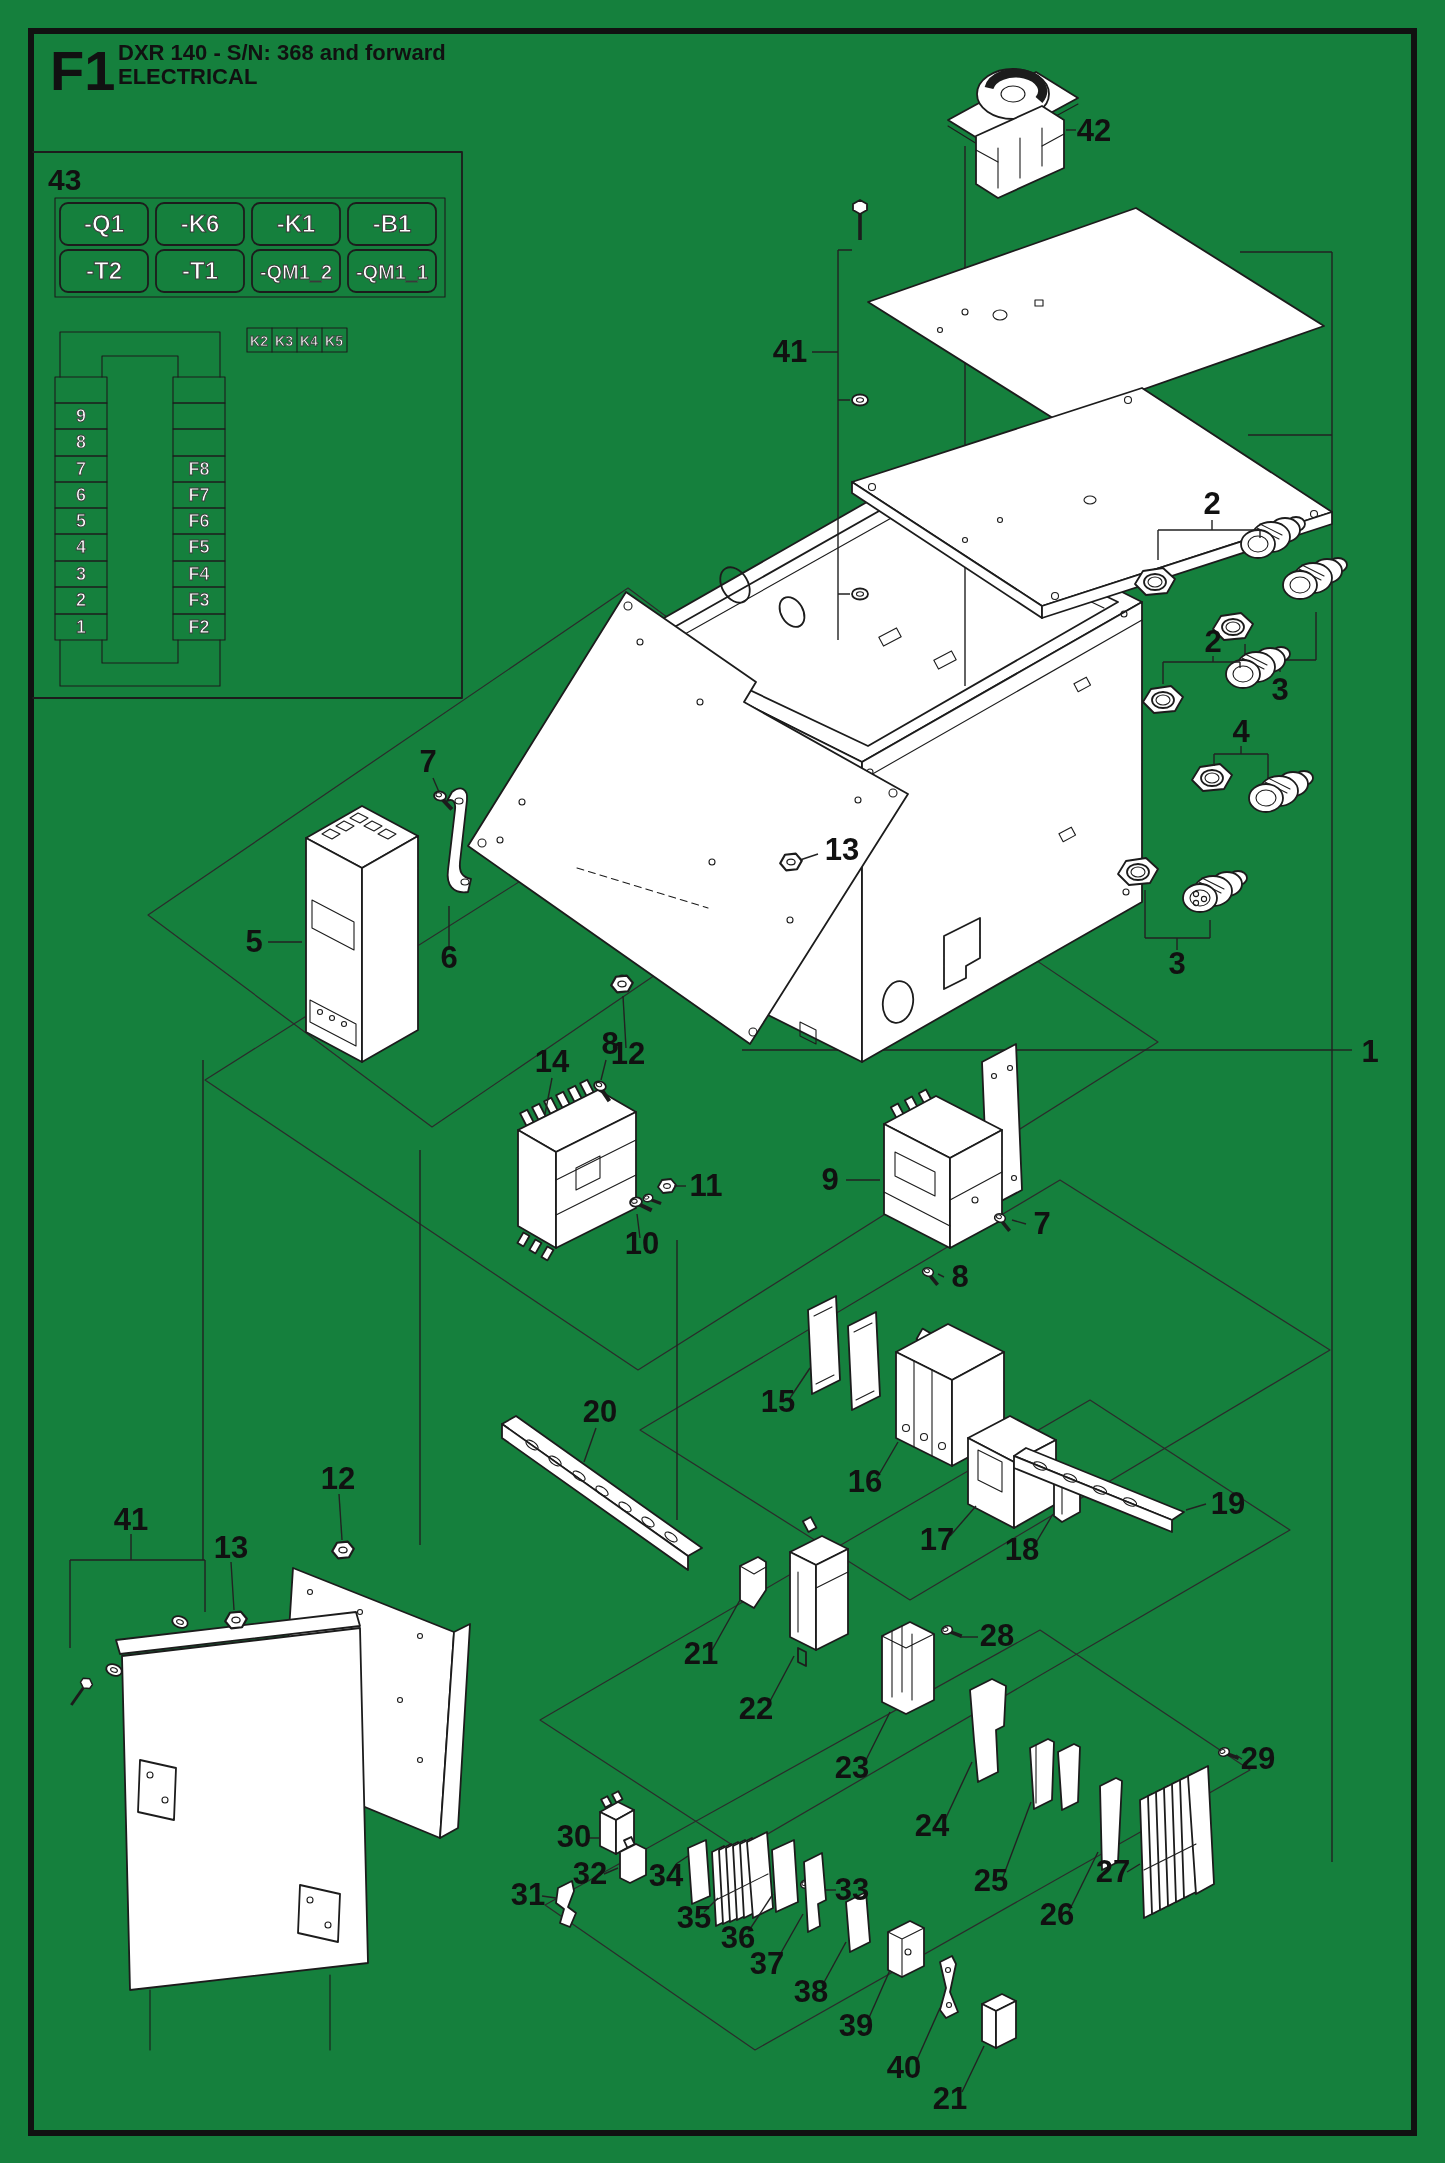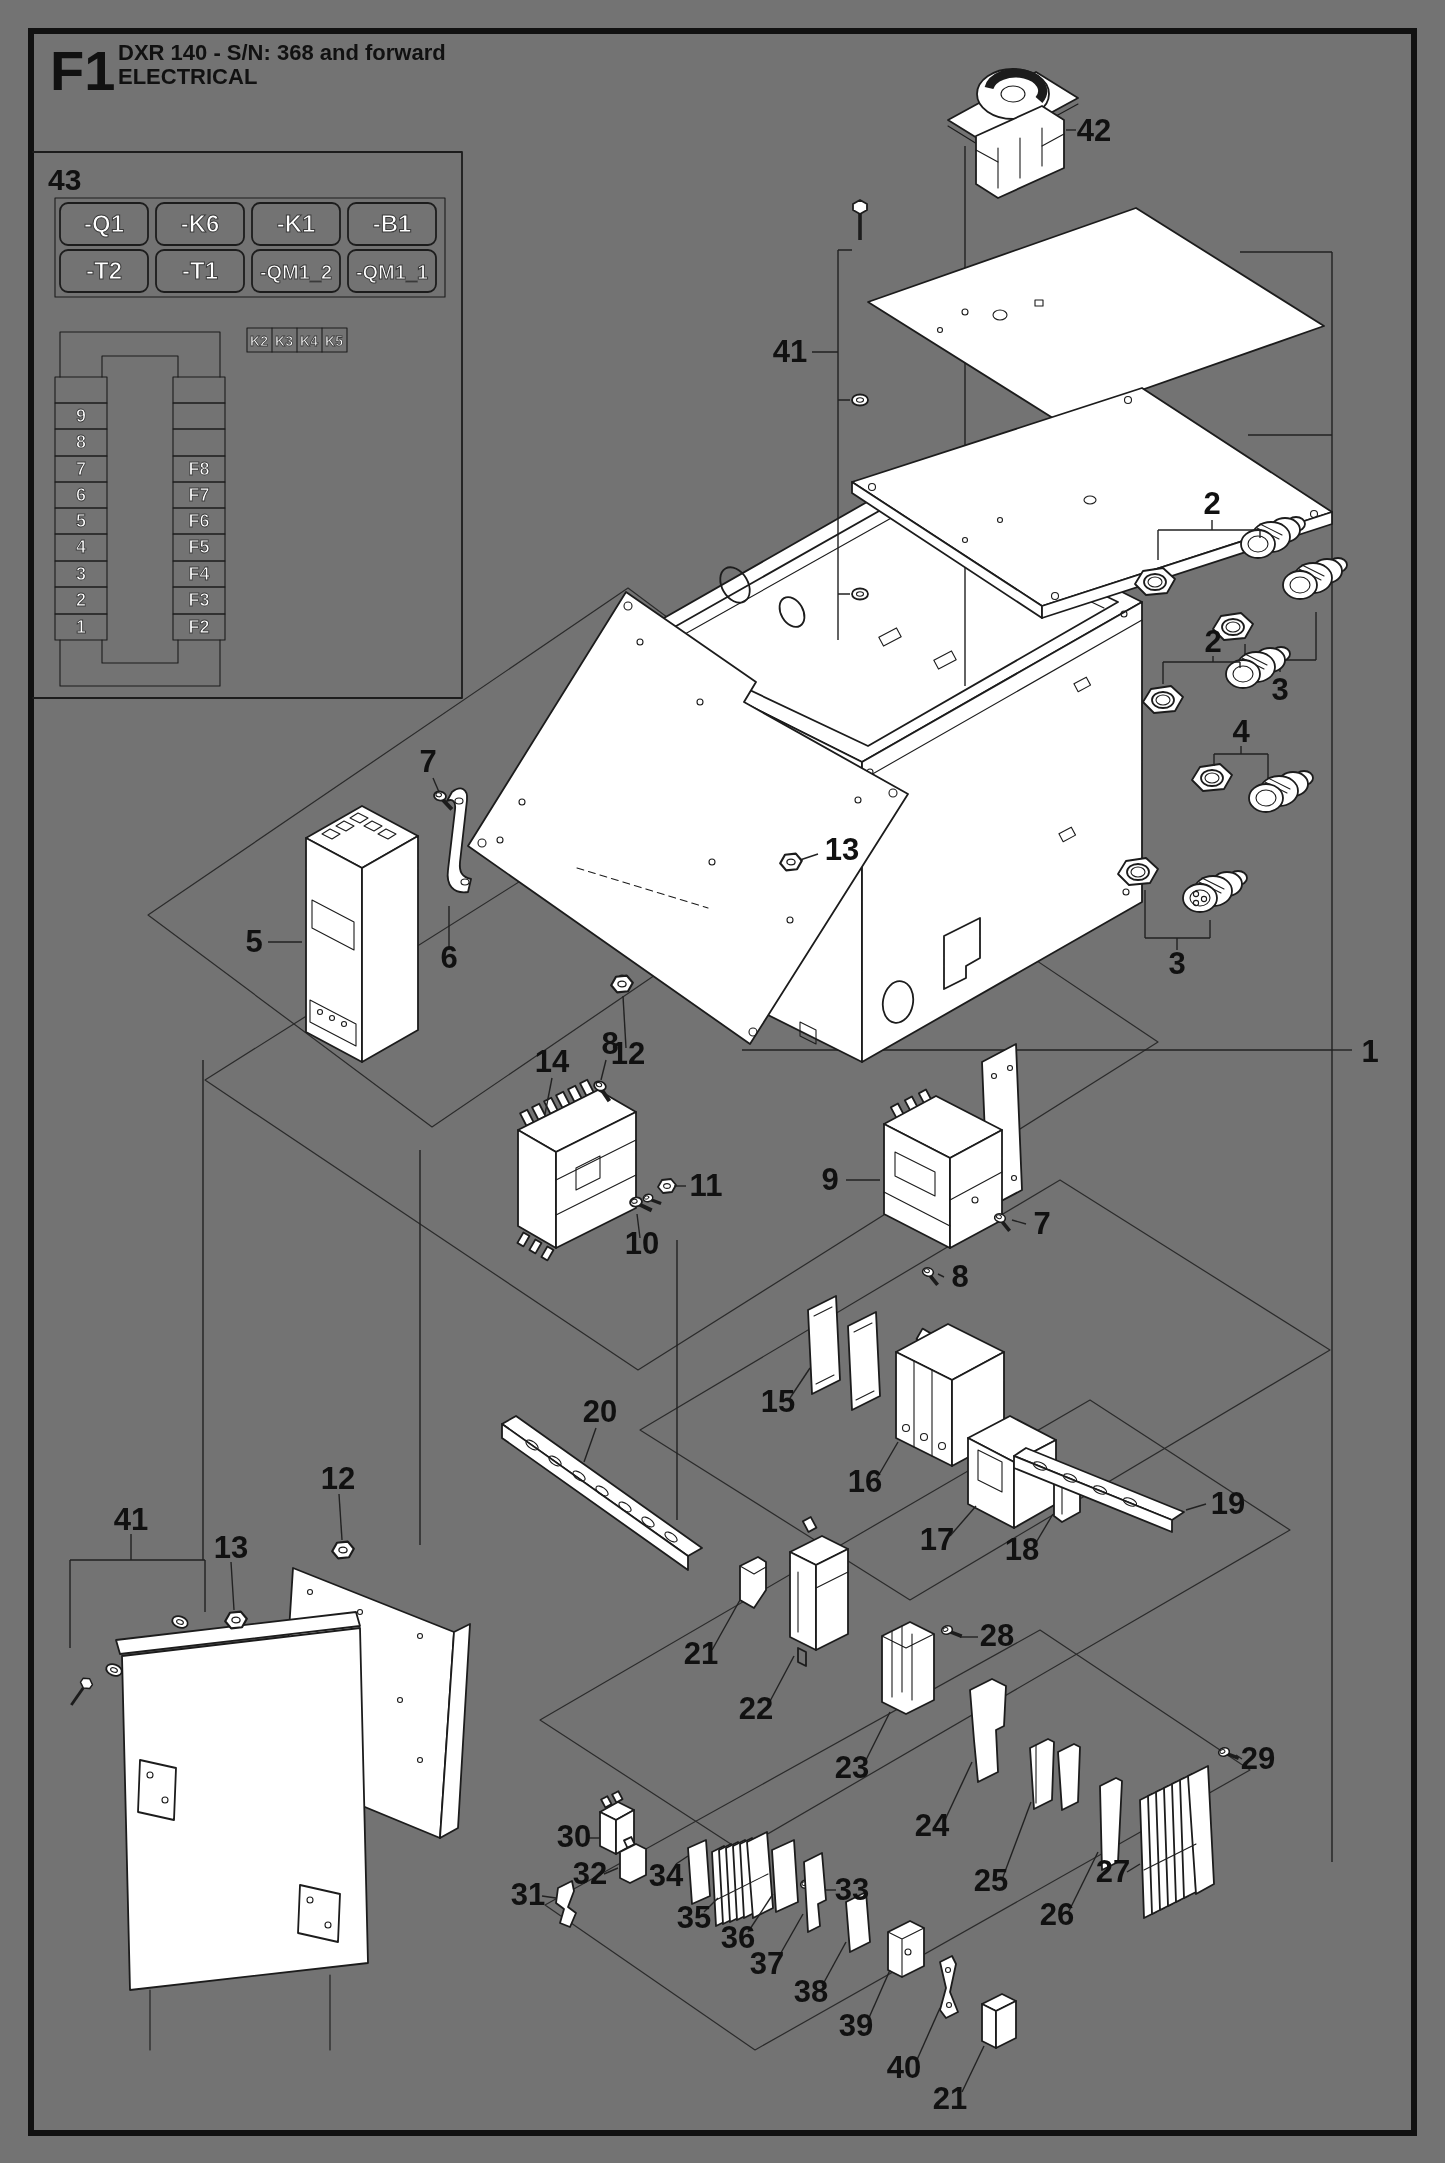--- a/index.html
+++ b/index.html
@@ -1,16 +1,16 @@
 <!DOCTYPE html>
 <html><head>
 <meta charset="utf-8">
 <style>
   html,body{margin:0;padding:0;background:#e8e8e8;}
-  .page{width:1445px;height:2163px;background:#737373;position:relative;margin:0 auto;
+  .page{width:1445px;height:2163px;background:#15803d;position:relative;margin:0 auto;
         font-family:"Liberation Sans",sans-serif;}
   svg{position:absolute;left:0;top:0;}
   .p   {fill:#ffffff;stroke:#1c1c1c;stroke-width:1.8;stroke-linejoin:round;stroke-linecap:round;}
   .pn  {fill:none;stroke:#1c1c1c;stroke-width:1.8;stroke-linejoin:round;stroke-linecap:round;}
   .thin{stroke-width:1.1;}
   .plane{fill:none;stroke:#2b2b2b;stroke-width:1.2;stroke-linejoin:round;}
   .ld  {fill:none;stroke:#222222;stroke-width:1.4;}
   .dash{stroke-dasharray:7 5;}
   .lbl {font:bold 31px "Liberation Sans",sans-serif;fill:#111;text-anchor:middle;}
   .hdr1{font:bold 56px "Liberation Sans",sans-serif;fill:#111;}

